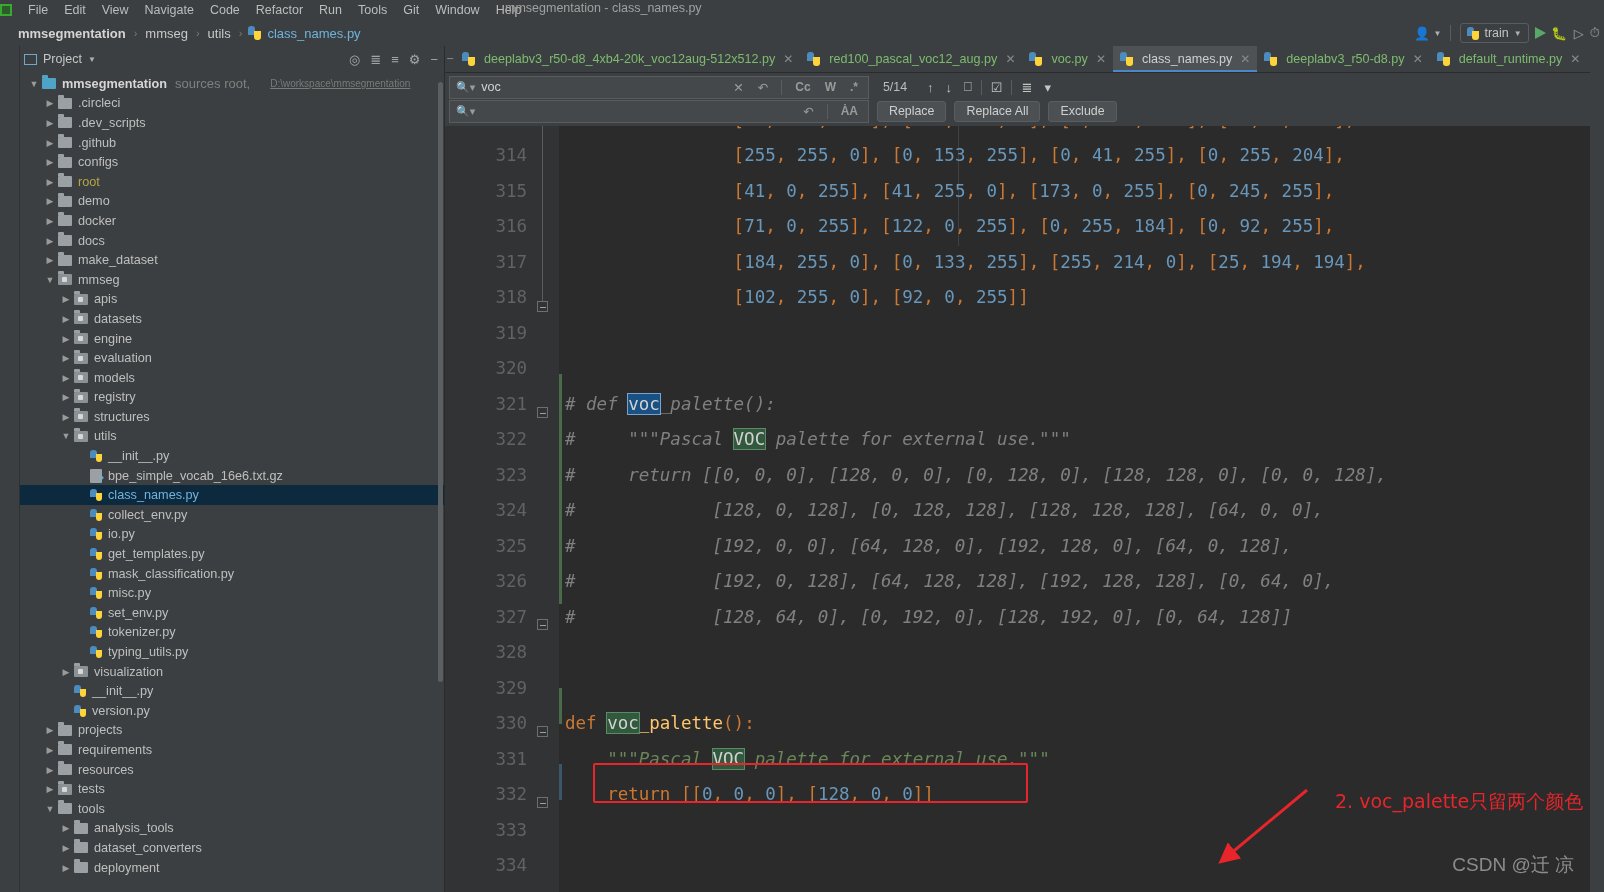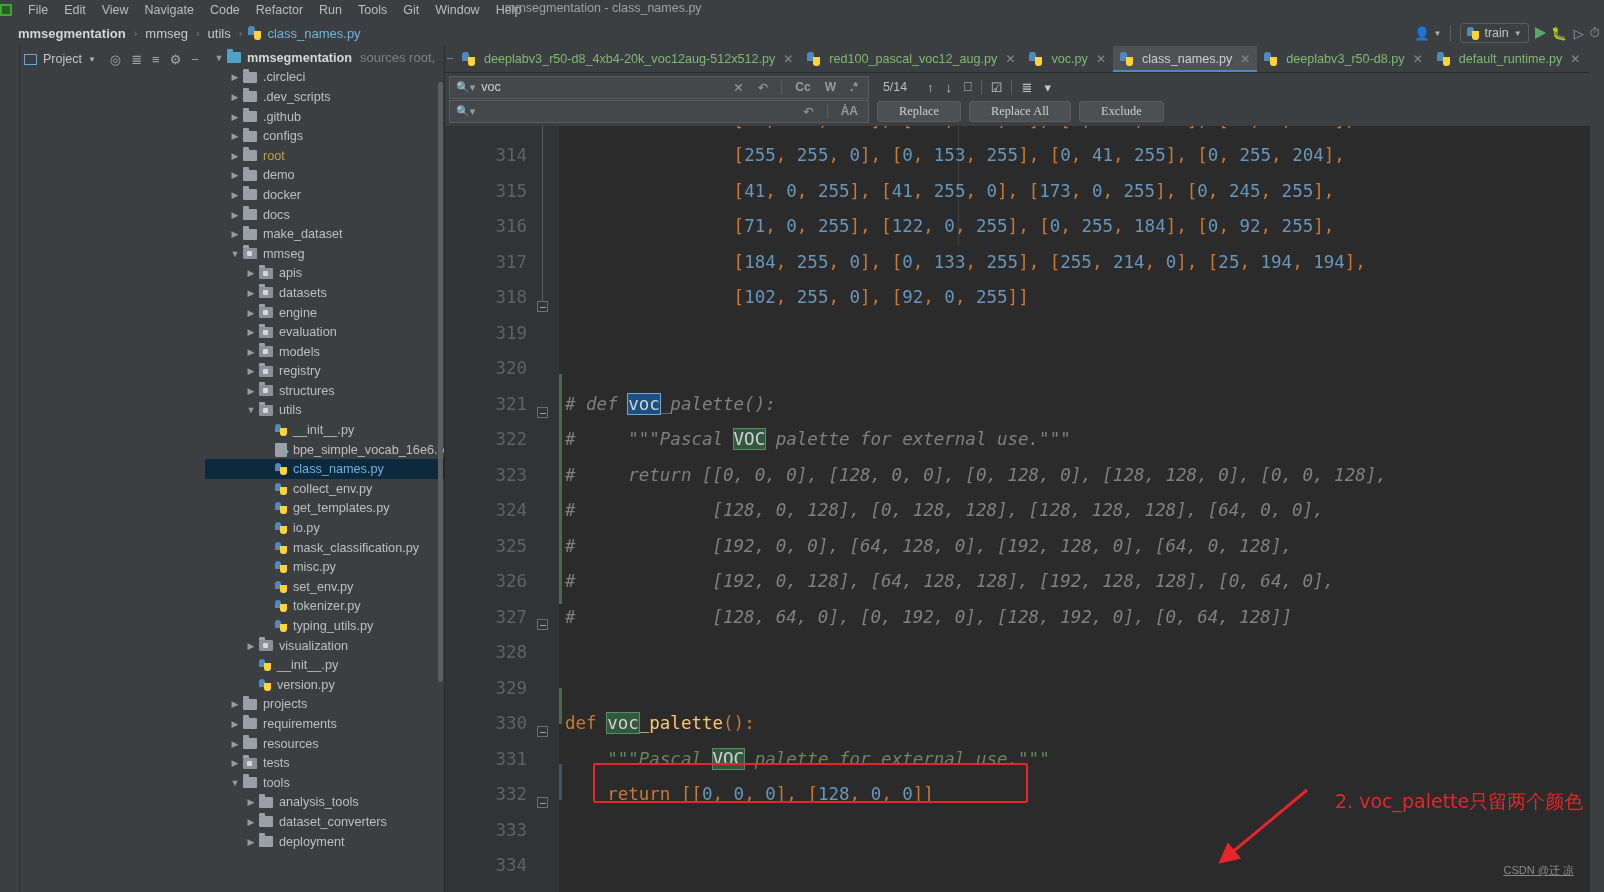--- a/index.html
+++ b/index.html
@@ -75,21 +75,21 @@
   .lstrip { width: 20px; background: #3c3f41; border-right: 1px solid #2e3133; position: relative; }
   .lstrip .vlabel {
     position: absolute; top: 8px; left: -14px; width: 60px;
     transform: rotate(-90deg); transform-origin: center;
     font-size: 11px; color: #a9a9a9;
   }
 
   
   .project {
     width: 425px; background: #3c3f41; position: relative;
-    display: flex; 
+    display: flex; flex-direction: column;
     border-right: 1px solid #2b2b2b;
   }
   .proj-head {
     height: 26px; display: flex; align-items: center;
     padding: 0 4px; gap: 6px; font-size: 12.5px; color: #c6c6c6;
   }
   .proj-head .sq {
     width: 13px; height: 11px; border: 1.6px solid #6fa8c8; background:#3c3f41;
   }
   .proj-head .spacer { flex: 1; }
@@ -171,22 +171,22 @@
   .findfield.second { width: 420px; }
   .mag { color: #9a9a9a; font-size: 11px; }
   .findfield .val { flex: 1; color: #d2d2d2; }
   .ficon { color: #9a9a9a; font-size: 12.5px; padding: 0 4px; }
   .ficon.bold { font-weight: bold; font-size: 12px; }
   .fsep { width: 1px; height: 15px; background: #5a5d5f; margin: 0 3px; }
   .count { color: #bdbdbd; font-size: 12.4px; width: 52px; text-align: center; }
   .navbtn { color: #c5c5c5; font-size: 13px; padding: 0 6px; }
   .btn {
     border: 1px solid #5a5d5f; background: #4c5052; border-radius: 3px;
-    height: 21px; padding: 0 21px; display: flex; align-items: center;
-    font-size: 12.4px; color: #cfcfcf; margin-left: 8px; font-family: Liberation Serif, serif;
+    height: 21px; padding: 0 11px; display: flex; align-items: center;
+    font-size: 12.4px; color: #cfcfcf; margin-left: 8px;
   }
 
   
   .codearea { flex: 1; position: relative; overflow: hidden; background: #2b2b2b; }
   .gutter {
     position: absolute; left: 0; top: 0; bottom: 0; width: 96px;
     background: #313335;
   }
   .folds {
     position: absolute; left: 96px; top: 0; bottom: 0; width: 18px;
@@ -237,21 +237,21 @@
   
   .annot {
     position: absolute; color: #e8252a; font-size: 19px;
     font-family: "DejaVu Sans", sans-serif; white-space: nowrap;
   }
   .redbox {
     position: absolute; border: 2.3px solid #e8252a; border-radius: 2px;
   }
   .watermark {
     position: absolute; right: 16px; bottom: 14px;
-    color: #8c8c8c; font-size: 11px; text-decoration: underline;
+    color: #8c8c8c; font-size: 19px;
   }
   .rstrip { width: 14px; background: #3c3f41; }
 </style>
 </head>
 <body>
 
 <div class="menubar">
   <div class="logo"></div>
   <div class="mitem">File</div>
   <div class="mitem">Edit</div>
@@ -427,26 +427,26 @@
           <span class="tlabel blue">class_names.py</span>
         </div>
         <div class="trow" style="padding-left: 54px;">
           <span class="arrow none">▶</span>
           <span class="fileico py"></span>
           <span class="tlabel">collect_env.py</span>
         </div>
         <div class="trow" style="padding-left: 54px;">
           <span class="arrow none">▶</span>
           <span class="fileico py"></span>
+          <span class="tlabel">io.py</span>
+        </div>
+        <div class="trow" style="padding-left: 54px;">
+          <span class="arrow none">▶</span>
+          <span class="fileico py"></span>
           <span class="tlabel">get_templates.py</span>
-        </div>
-        <div class="trow" style="padding-left: 54px;">
-          <span class="arrow none">▶</span>
-          <span class="fileico py"></span>
-          <span class="tlabel">io.py</span>
         </div>
         <div class="trow" style="padding-left: 54px;">
           <span class="arrow none">▶</span>
           <span class="fileico py"></span>
           <span class="tlabel">mask_classification.py</span>
         </div>
         <div class="trow" style="padding-left: 54px;">
           <span class="arrow none">▶</span>
           <span class="fileico py"></span>
           <span class="tlabel">misc.py</span>

